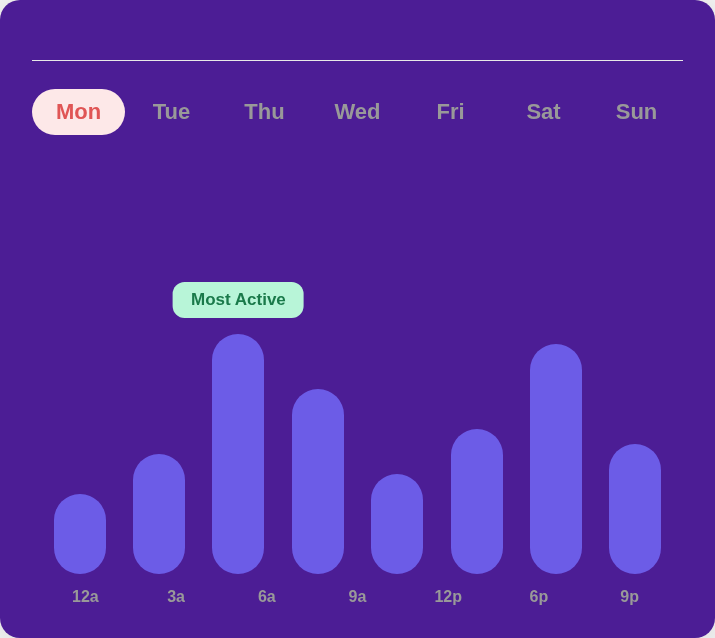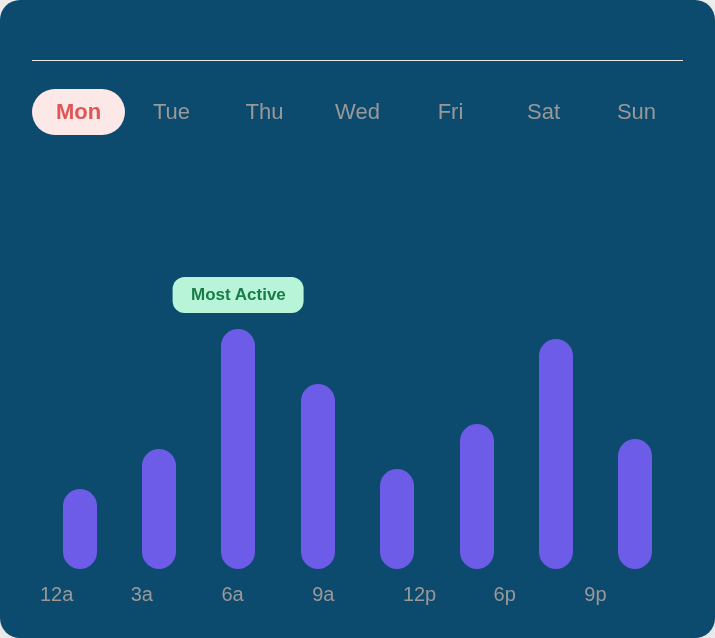--- a/index.html
+++ b/index.html
@@ -11,21 +11,21 @@
     body {
       background: #f0f0f0;
       display: flex;
       align-items: center;
       justify-content: center;
       min-height: 100vh;
       font-family: -apple-system, BlinkMacSystemFont, 'Segoe UI', sans-serif;
     }
 
     .card {
-      background: #0c4a6e;
+      background: #4c1d95;
       border-radius: 20px;
       padding: 36px 32px 32px 32px;
       width: 715px;
       min-height: 638px;
       box-shadow: 0 4px 24px rgba(0,0,0,0.08);
       display: flex;
       flex-direction: column;
     }
 
     .title {
@@ -47,21 +47,21 @@
       align-items: center;
       gap: 0;
       margin-bottom: 32px;
       justify-content: space-between;
     }
 
     .day-tab {
       flex: 1;
       text-align: center;
       font-size: 22px;
-      font-weight: 400;
+      font-weight: 700;
       color: #999;
       padding: 10px 8px;
       border-radius: 50px;
       cursor: pointer;
     }
 
     .day-tab.active {
       background: #fde8e8;
       color: #e05555;
       font-weight: 700;
@@ -85,21 +85,21 @@
 
     .bar-col {
       display: flex;
       flex-direction: column;
       align-items: center;
       flex: 1;
       position: relative;
     }
 
     .bar {
-      width: 34px;
+      width: 52px;
       background: #6c5ce7;
       border-radius: 26px;
       position: relative;
     }
 
     .most-active-badge {
       position: absolute;
       top: -52px;
       left: 50%;
       transform: translateX(-50%);
@@ -113,24 +113,24 @@
     }
 
     .x-labels {
       display: flex;
       justify-content: space-between;
       padding: 14px 8px 0 8px;
     }
 
     .x-label {
       flex: 1;
-      text-align: left;
-      font-size: 20px;
+      text-align: center;
+      font-size: 16px;
       color: #999;
-      font-weight: 400;
+      font-weight: 700;
     }
   </style>
 </head>
 <body>
 
 <div class="card">
   <div class="title"></div>
   <div class="divider"></div>
 
   <div class="day-tabs" id="day-tabs">

